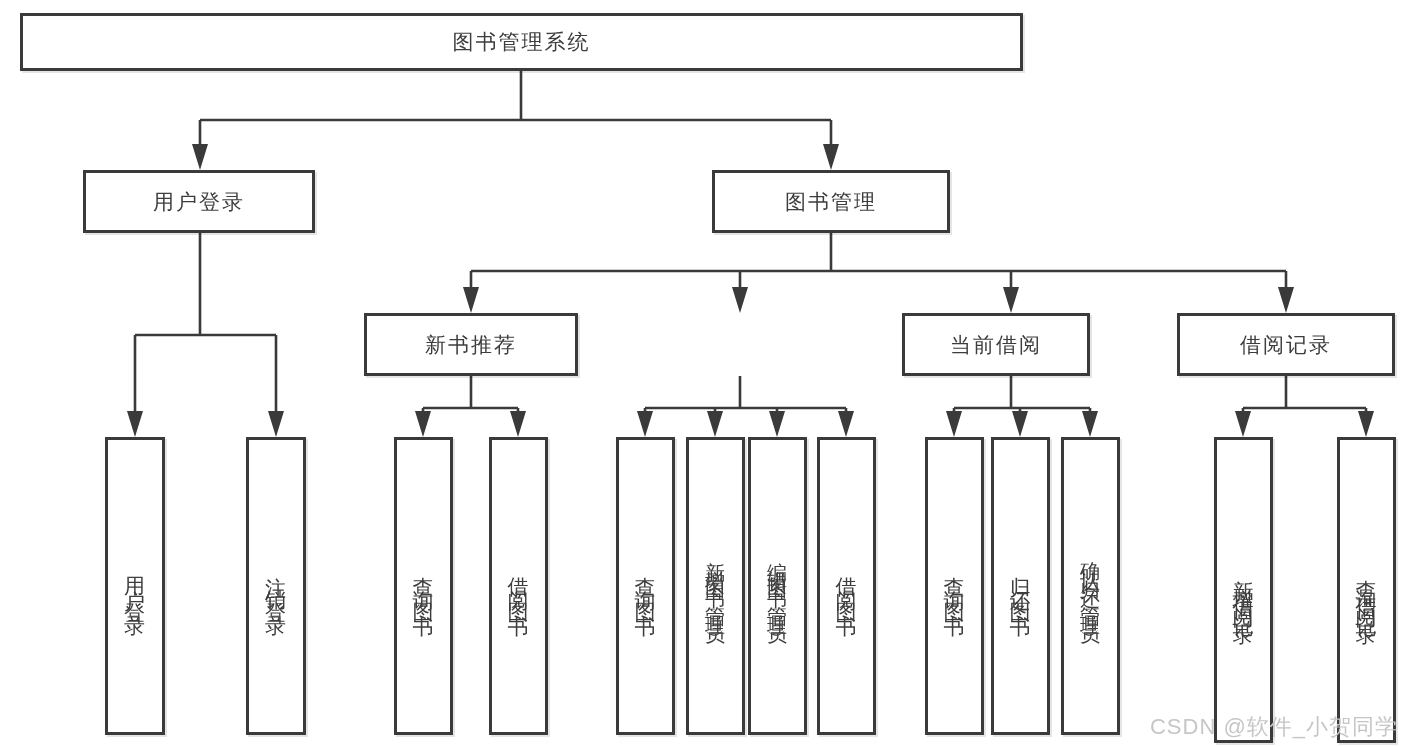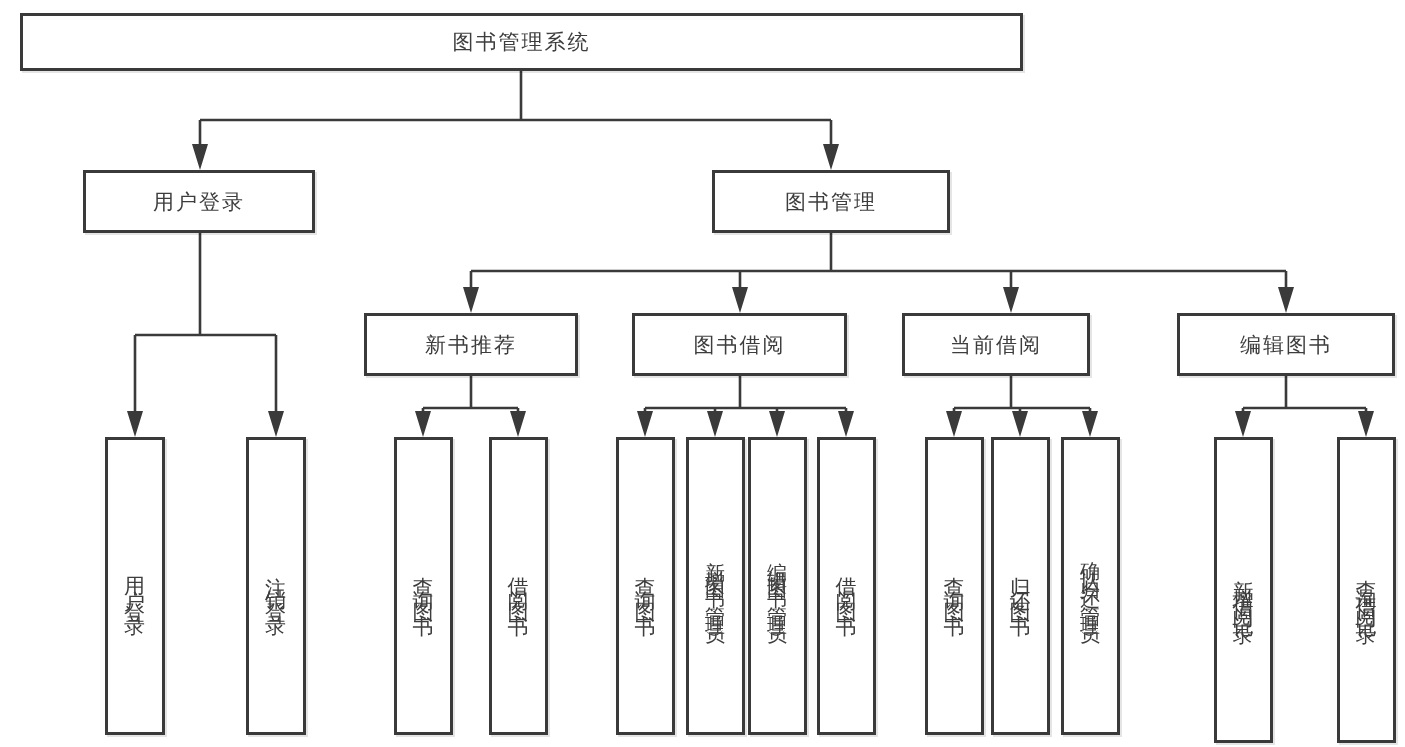--- a/index.html
+++ b/index.html
@@ -122,28 +122,25 @@
   <div class="box" style="left:83px;top:170px;width:232px;height:63px;">
     <span class="hlabel">用户登录</span>
   </div>
   <div class="box" style="left:364px;top:313px;width:214px;height:63px;">
     <span class="hlabel">新书推荐</span>
   </div>
 
   <div class="box" style="left:712px;top:170px;width:238px;height:63px;">
     <span class="hlabel">图书管理</span>
   </div>
-  <div class="box" style="left:632px;top:313px;width:215px;height:63px;">
-    <span class="hlabel">图书借阅</span>
-  </div>
   <div class="box" style="left:902px;top:313px;width:188px;height:63px;">
     <span class="hlabel">当前借阅</span>
   </div>
   <div class="box" style="left:1177px;top:313px;width:218px;height:63px;">
-    <span class="hlabel">编辑图书</span>
+    <span class="hlabel">借阅记录</span>
   </div>
 
   <div class="box leaf" style="left:105px;width:60px;">
     <span class="vlabel len4">用户登录</span>
   </div>
   <div class="box leaf" style="left:246px;width:60px;">
     <span class="vlabel len4">注销登录</span>
   </div>
 
   <div class="box leaf" style="left:394px;">
@@ -176,14 +173,15 @@
     <span class="vlabel len9">确认归还（管理员）</span>
   </div>
 
   <div class="box leaf tall" style="left:1214px;">
     <span class="vlabel len6">新增借阅记录</span>
   </div>
   <div class="box leaf tall" style="left:1337px;">
     <span class="vlabel len6">查询借阅记录</span>
   </div>
 
+  <div class="watermark">CSDN @软件_小贺同学</div>
 
 </div>
 
 </body></html>

